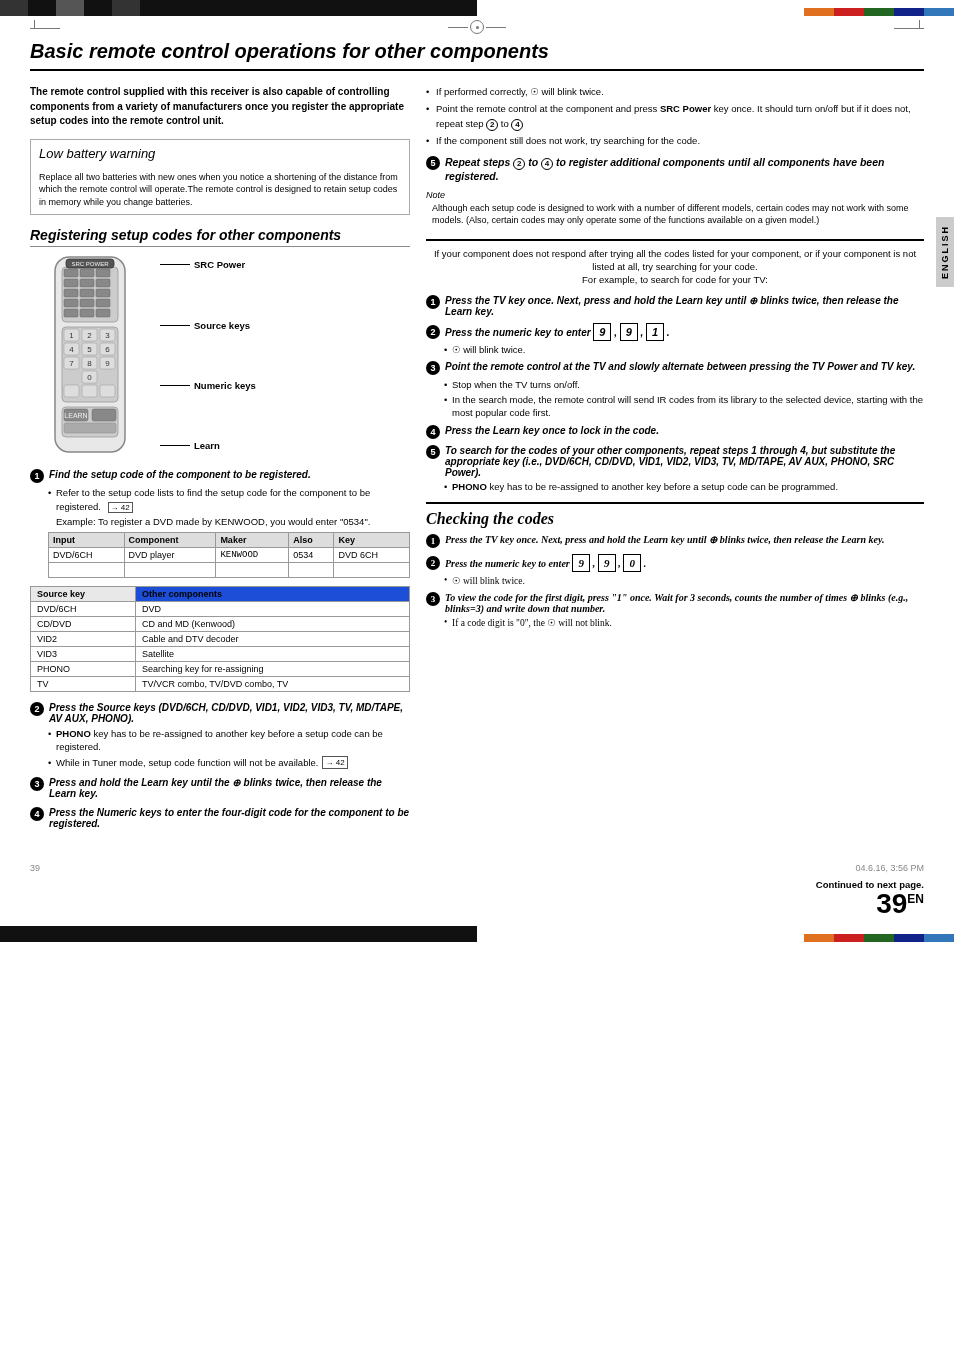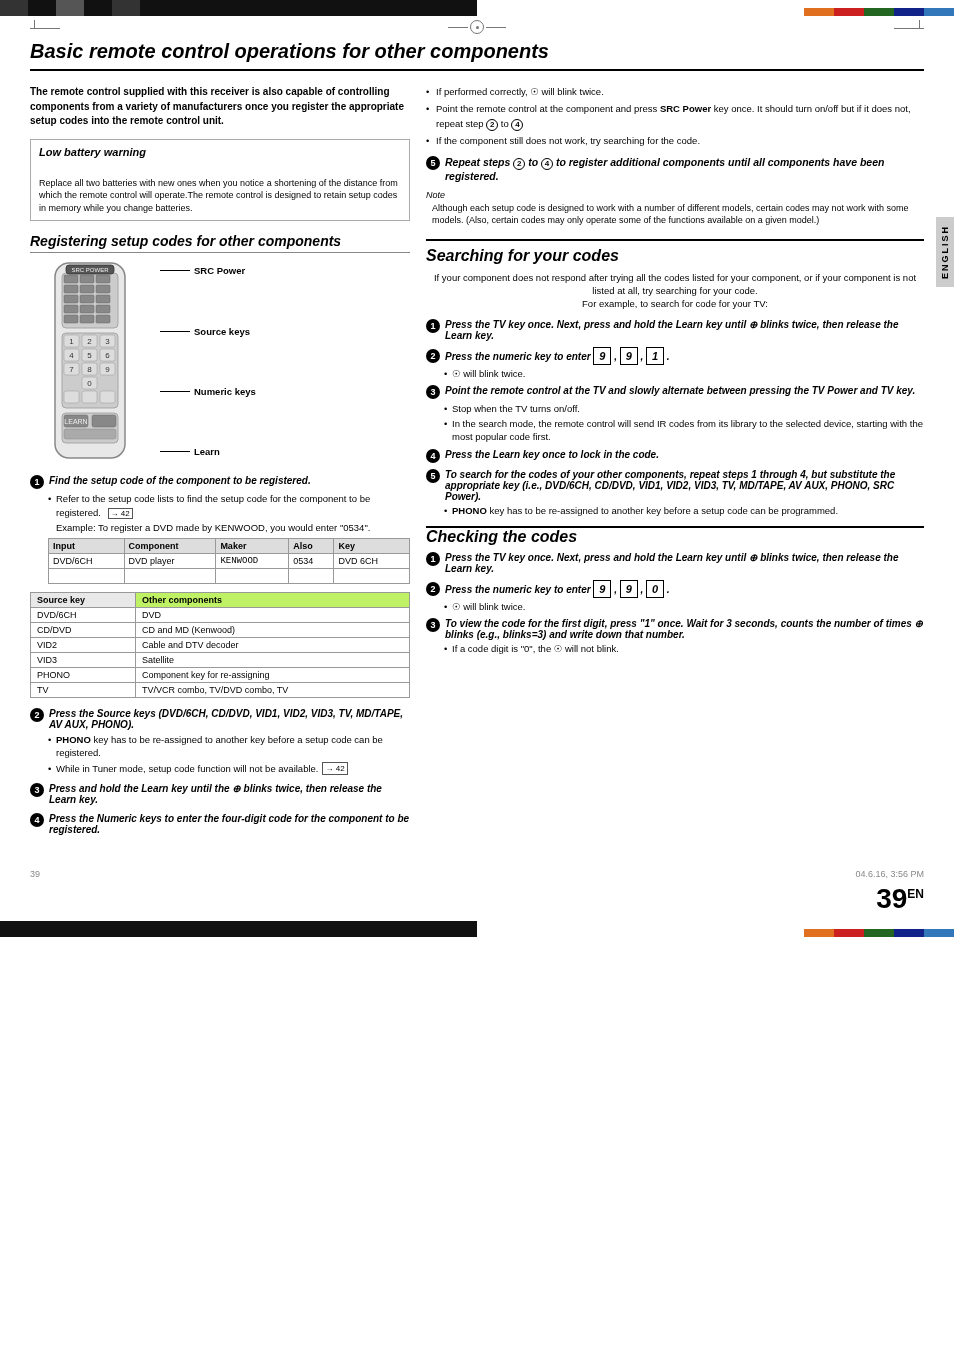--- a/index.html
+++ b/index.html
@@ -60,21 +60,21 @@
   <div style="font-size:20px;font-weight:bold;font-style:italic;border-bottom:2px solid #000;padding-bottom:6px;">Basic remote control operations for other components</div>
 </div>
 
 <div style="display:flex; padding:8px 30px 0; gap:16px; position:relative;">
 
   <div style="width:380px; flex-shrink:0;">
 
     <p style="font-size:10px;font-weight:bold;line-height:1.45;margin-bottom:10px;">The remote control supplied with this receiver is also capable of controlling components from a variety of manufacturers once you register the appropriate setup codes into the remote control unit.</p>
 
     <div style="border:1px solid #aaa;padding:6px 8px;margin-bottom:12px;">
-      <div style="font-weight:bold;font-style:italic;font-size:11px;margin-bottom:19px;">Low battery warning</div>
+      <div style="font-weight:normal;font-style:italic;font-size:13px;margin-bottom:10px;">Low battery warning</div>
       <div style="font-size:9px;line-height:1.4;">Replace all two batteries with new ones when you notice a shortening of the distance from which the remote control will operate.The remote control is designed to retain setup codes in memory while you change batteries.</div>
     </div>
 
     <div style="font-size:14px;font-weight:bold;font-style:italic;border-bottom:1px solid #888;padding-bottom:3px;margin-bottom:8px;">Registering setup codes for other components</div>
 
     <div style="display:flex;gap:10px;margin-bottom:12px;">
 
       <div>
         <svg width="120" height="200" viewBox="0 0 120 200">
 
@@ -201,21 +201,21 @@
             </tr>
           </tbody>
         </table>
       </div>
     </div>
 
     <table style="width:100%;border-collapse:collapse;font-size:9px;margin-bottom:10px;">
       <thead>
         <tr>
           <th style="border:1px solid #999;padding:2px 6px;background:#e8e8e8;text-align:left;">Source key</th>
-          <th style="border:1px solid #999;padding:2px 6px;background:#bef264;text-align:left;">Other components</th>
+          <th style="border:1px solid #999;padding:2px 6px;background:#1d4ed8;text-align:left;">Other components</th>
         </tr>
       </thead>
       <tbody id="source-table-body">
       <tr>
             <td style="border: 1px solid rgb(153, 153, 153); padding: 2px 6px;">DVD/6CH</td>
             <td style="border: 1px solid rgb(153, 153, 153); padding: 2px 6px;">DVD</td>
           </tr>
           <tr>
             <td style="border: 1px solid rgb(153, 153, 153); padding: 2px 6px;">CD/DVD</td>
             <td style="border: 1px solid rgb(153, 153, 153); padding: 2px 6px;">CD and MD (Kenwood)</td>
@@ -223,21 +223,21 @@
           <tr>
             <td style="border: 1px solid rgb(153, 153, 153); padding: 2px 6px;">VID2</td>
             <td style="border: 1px solid rgb(153, 153, 153); padding: 2px 6px;">Cable and DTV decoder</td>
           </tr>
           <tr>
             <td style="border: 1px solid rgb(153, 153, 153); padding: 2px 6px;">VID3</td>
             <td style="border: 1px solid rgb(153, 153, 153); padding: 2px 6px;">Satellite</td>
           </tr>
           <tr>
             <td style="border: 1px solid rgb(153, 153, 153); padding: 2px 6px;">PHONO</td>
-            <td style="border: 1px solid rgb(153, 153, 153); padding: 2px 6px;">Component key for re-assigning</td>
+            <td style="border: 1px solid rgb(153, 153, 153); padding: 2px 6px;">Searching key for re-assigning</td>
           </tr>
           <tr>
             <td style="border: 1px solid rgb(153, 153, 153); padding: 2px 6px;">TV</td>
             <td style="border: 1px solid rgb(153, 153, 153); padding: 2px 6px;">TV/VCR combo, TV/DVD combo, TV</td>
           </tr>
         </tbody>
     </table>
 
     <div style="margin-bottom:8px;">
       <div style="display:flex;align-items:flex-start;gap:5px;font-size:10px;font-weight:bold;font-style:italic;margin-bottom:3px;">
@@ -307,21 +307,20 @@
     </div>
 
     <div style="margin-bottom:12px;">
       <div style="font-size:9px;font-style:italic;margin-bottom:2px;">Note</div>
       <div style="font-size:9px;line-height:1.4;padding-left:6px;">Although each setup code is designed to work with a number of different models, certain codes may not work with some models. (Also, certain codes may only operate some of the functions available on a given model.)</div>
     </div>
 
     <div style="position:absolute;right:0;top:140px;background:#ccc;width:18px;padding:8px 3px;writing-mode:vertical-rl;text-orientation:mixed;transform:rotate(180deg);font-size:9px;font-weight:bold;letter-spacing:2px;color:#000;height:70px;display:flex;align-items:center;justify-content:center;">ENGLISH</div>
 
     <div style="border-top:2px solid #000;padding-top:6px;margin-bottom:10px;">
-      <div style="font-size:16px;font-weight:bold;font-style:italic;margin-bottom:6px;">Searching for your codes</div>
       <div style="font-size:9.5px;line-height:1.4;margin-bottom:8px;white-space:pre-line;text-align:center;">If your component does not respond after trying all the codes listed for your component, or if your component is not listed at all, try searching for your code.
 For example, to search for code for your TV:</div>
 
       <div style="margin-bottom:6px;">
         <div style="display:flex;align-items:flex-start;gap:5px;font-size:10px;font-weight:bold;font-style:italic;">
           <span style="display:inline-flex;width:14px;height:14px;background:#000;color:#fff;border-radius:50%;font-size:9px;font-weight:bold;align-items:center;justify-content:center;flex-shrink:0;font-style:normal;">1</span>
           <span>Press the TV key once. Next, press and hold the Learn key until ⊕ blinks twice, then release the Learn key.</span>
         </div>
       </div>
 
@@ -376,21 +375,21 @@
         </div>
         <div style="padding-left:18px;font-size:9.5px;">
           <div style="position:relative;padding-left:8px;">
             <span style="position:absolute;left:0;">•</span>
             <strong>PHONO</strong> key has to be re-assigned to another key before a setup code can be programmed.
           </div>
         </div>
       </div>
     </div>
 
-    <div style="border-top:2px solid #000;">
+    <div style="border-top:2px solid #000;padding-top:6px;font-family:Liberation Serif, serif;">
       <div style="font-size:16px;font-weight:bold;font-style:italic;margin-bottom:6px;">Checking the codes</div>
 
       <div style="margin-bottom:6px;">
         <div style="display:flex;align-items:flex-start;gap:5px;font-size:10px;font-weight:bold;font-style:italic;">
           <span style="display:inline-flex;width:14px;height:14px;background:#000;color:#fff;border-radius:50%;font-size:9px;font-weight:bold;align-items:center;justify-content:center;flex-shrink:0;font-style:normal;">1</span>
           <span>Press the TV key once. Next, press and hold the Learn key until ⊕ blinks twice, then release the Learn key.</span>
         </div>
       </div>
 
       <div style="margin-bottom:6px;">
@@ -430,20 +429,21 @@
   </div>
 
 </div>
 
 <div style="padding:16px 30px 6px;display:flex;justify-content:space-between;align-items:flex-end;margin-top:10px;">
   <div style="font-size:9px;color:#888;">39</div>
   <div style="font-size:9px;color:#888;">04.6.16, 3:56 PM</div>
 </div>
 
 <div style="text-align:right;padding-right:30px;padding-bottom:4px;">
+  <div style="font-size:9.5px;font-weight:bold;">Continued to next page.</div>
   <div style="font-size:28px;font-weight:bold;line-height:1;">
     <span>39</span><span style="font-size:12px;vertical-align:super;">EN</span>
   </div>
 </div>
 
 <div style="display:flex;height:16px;width:100%;margin-top:4px;">
   <div style="width:50%;background:#111;"></div>
   <div style="width:50%;background:#fff;display:flex;justify-content:flex-end;align-items:flex-end;">
     <div style="display:flex;height:8px;">
       <div style="width:30px;height:8px;background:#e07020;"></div>

